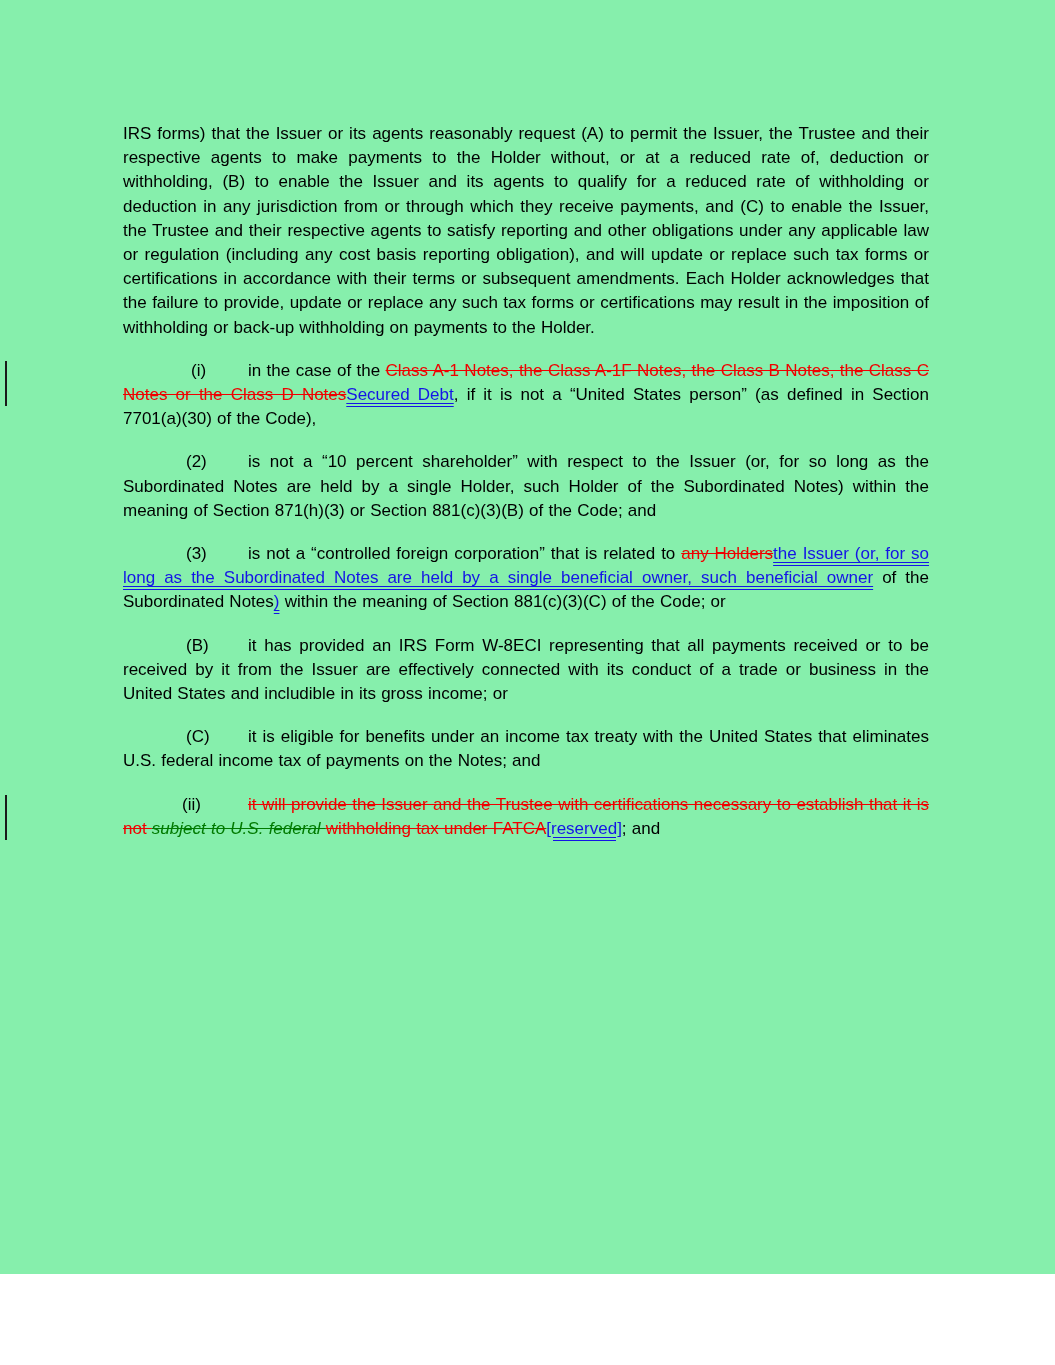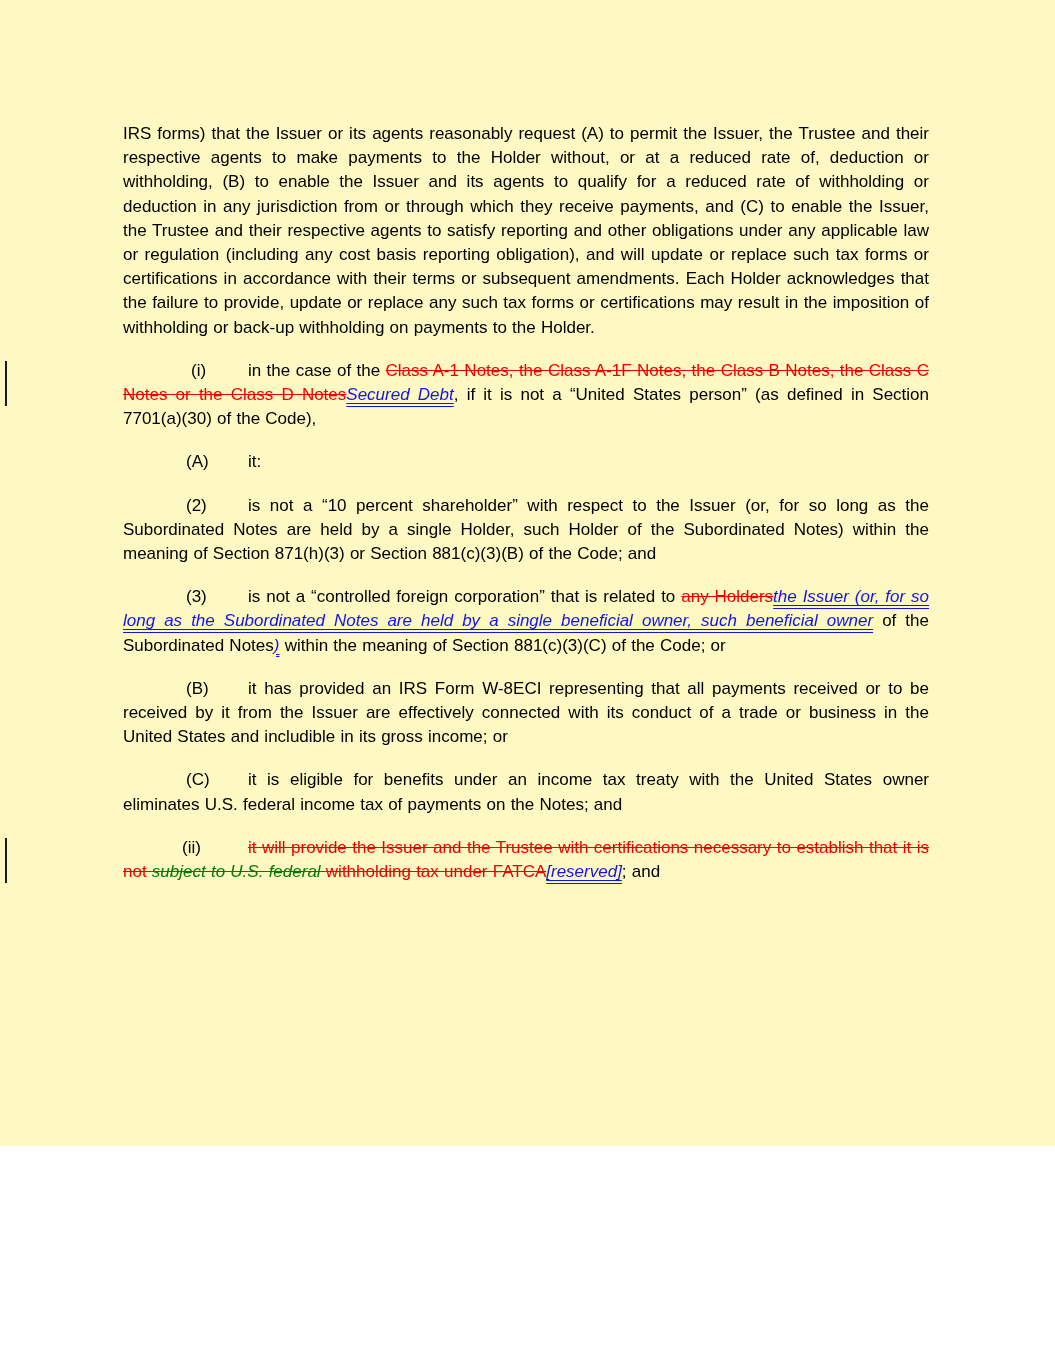--- a/index.html
+++ b/index.html
@@ -3,22 +3,22 @@
 <meta charset="utf-8">
 <style>
   html, body {
     margin: 0;
     padding: 0;
     background: #ffffff;
   }
   .page {
     position: relative;
     width: 1055px;
-    height: 1146px;
-    background: #fef9c3;
+    height: 1274px;
+    background: #86efac;
     font-family: "Liberation Sans", sans-serif;
     font-size: 17px;
     line-height: 24.2px;
     color: #000000;
     overflow: hidden;
   }
   .content {
     position: absolute;
     left: 123px;
     top: 122px;
@@ -54,21 +54,20 @@
   }
   .run.del-green {
     color: #007a00;
     text-decoration: line-through;
     font-style: italic;
   }
   .run.ins {
     color: #1414e6;
     text-decoration: underline double;
     text-underline-offset: 3px;
-    font-style: italic;
   }
 
   
   .change-bar {
     position: absolute;
     width: 2px;
     background: #1a1a1a;
   }
   .lvl-i   > .change-bar,
   .lvl-ii  > .change-bar { left: -118px; }
@@ -96,24 +95,23 @@
     font-size: 17.5px;
   }
 </style>
 </head>
 <body>
 
 <div class="page">
   <div class="content">
       <p class="para lvl-body"><span class="run normal">IRS forms) that the Issuer or its agents reasonably request (A) to permit the Issuer, the Trustee and their respective agents to make payments to the Holder without, or at a reduced rate of, deduction or withholding, (B) to enable the Issuer and its agents to qualify for a reduced rate of withholding or deduction in any jurisdiction from or through which they receive payments, and (C) to enable the Issuer, the Trustee and their respective agents to satisfy reporting and other obligations under any applicable law or regulation (including any cost basis reporting obligation), and will update or replace such tax forms or certifications in accordance with their terms or subsequent amendments. Each Holder acknowledges that the failure to provide, update or replace any such tax forms or certifications may result in the imposition of withholding or back-up withholding on payments to the Holder.</span></p>
       <p class="para lvl-i"><span class="change-bar" style="top: 2px; height: 45.4px;"></span><span class="label-box">(i)</span><span class="run normal">in the case of the </span><span class="run del">Class A-1 Notes, the Class A-1F Notes, the Class B Notes, the Class C Notes or the Class D Notes</span><span class="run ins">Secured Debt</span><span class="run normal">, if it is not a “United States person” (as defined in Section 7701(a)(30) of the Code),</span></p>
-      <p class="para lvl-A"><span class="label-box">(A)</span><span class="run normal">it:</span></p>
       <p class="para lvl-num"><span class="label-box">(2)</span><span class="run normal">is not a “10 percent shareholder” with respect to the Issuer (or, for so long as the Subordinated Notes are held by a single Holder, such Holder of the Subordinated Notes) within the meaning of Section 871(h)(3) or Section 881(c)(3)(B) of the Code; and</span></p>
       <p class="para lvl-num"><span class="label-box">(3)</span><span class="run normal">is not a “controlled foreign corporation” that is related to </span><span class="run del">any Holders</span><span class="run ins">the Issuer (or, for so long as the Subordinated Notes are held by a single beneficial owner, such beneficial owner</span><span class="run normal"> of the Subordinated Notes</span><span class="run ins">)</span><span class="run normal"> within the meaning of Section 881(c)(3)(C) of the Code; or</span></p>
       <p class="para lvl-A"><span class="label-box">(B)</span><span class="run normal">it has provided an IRS Form W-8ECI representing that all payments received or to be received by it from the Issuer are effectively connected with its conduct of a trade or business in the United States and includible in its gross income; or</span></p>
-      <p class="para lvl-A"><span class="label-box">(C)</span><span class="run normal">it is eligible for benefits under an income tax treaty with the United States owner eliminates U.S. federal income tax of payments on the Notes; and</span></p>
+      <p class="para lvl-A"><span class="label-box">(C)</span><span class="run normal">it is eligible for benefits under an income tax treaty with the United States that eliminates U.S. federal income tax of payments on the Notes; and</span></p>
       <p class="para lvl-ii"><span class="change-bar" style="top: 2px; height: 45.4px;"></span><span class="label-box">(ii)</span><span class="run del">it will provide the Issuer and the Trustee with certifications necessary to establish that it is not </span><span class="run del-green">subject to U.S. federal </span><span class="run del">withholding tax under FATCA</span><span class="run ins">[reserved]</span><span class="run normal">; and</span></p>
     </div>
 
   <div class="footer">
     <span class="change-bar"></span><span class="footer-tag">USActive 57779863.5</span><span class="footer-page">-109-</span>
   </div>
 </div>
 
 </body></html>

